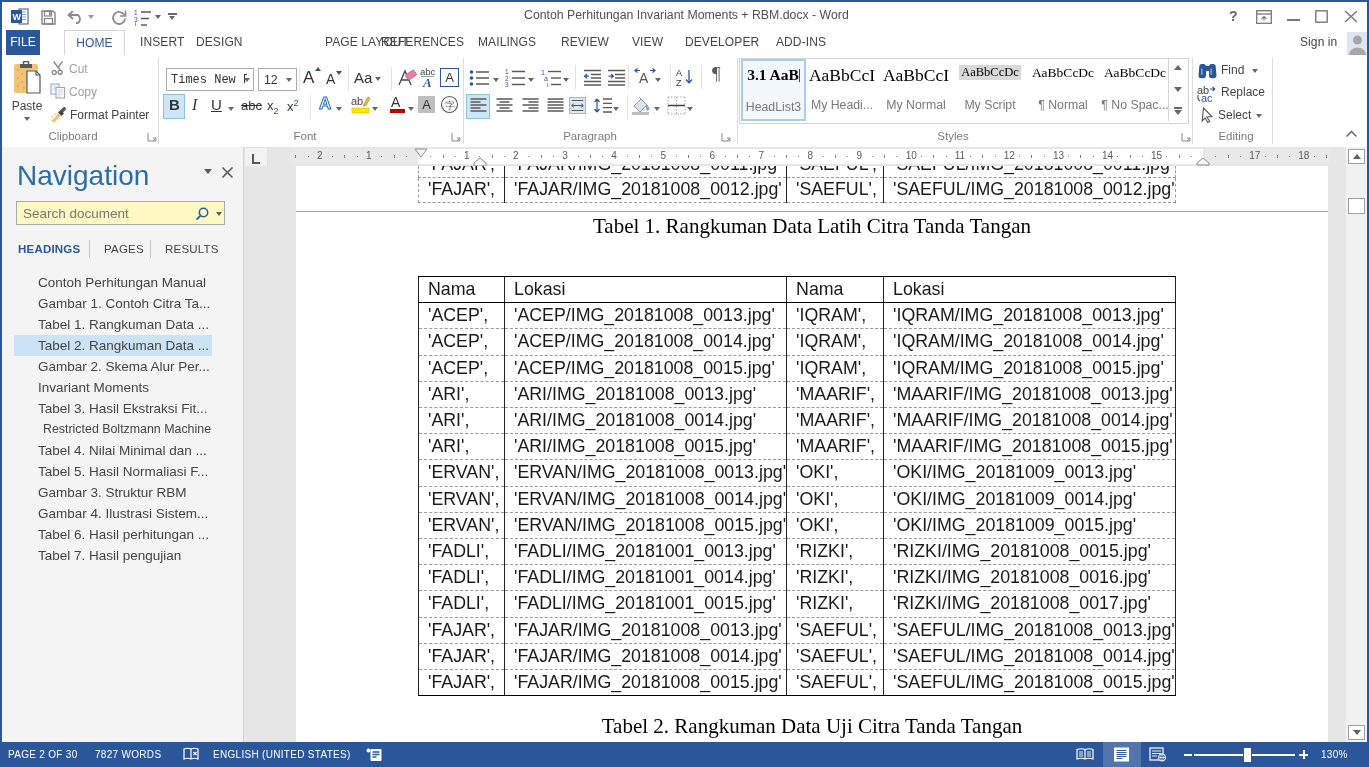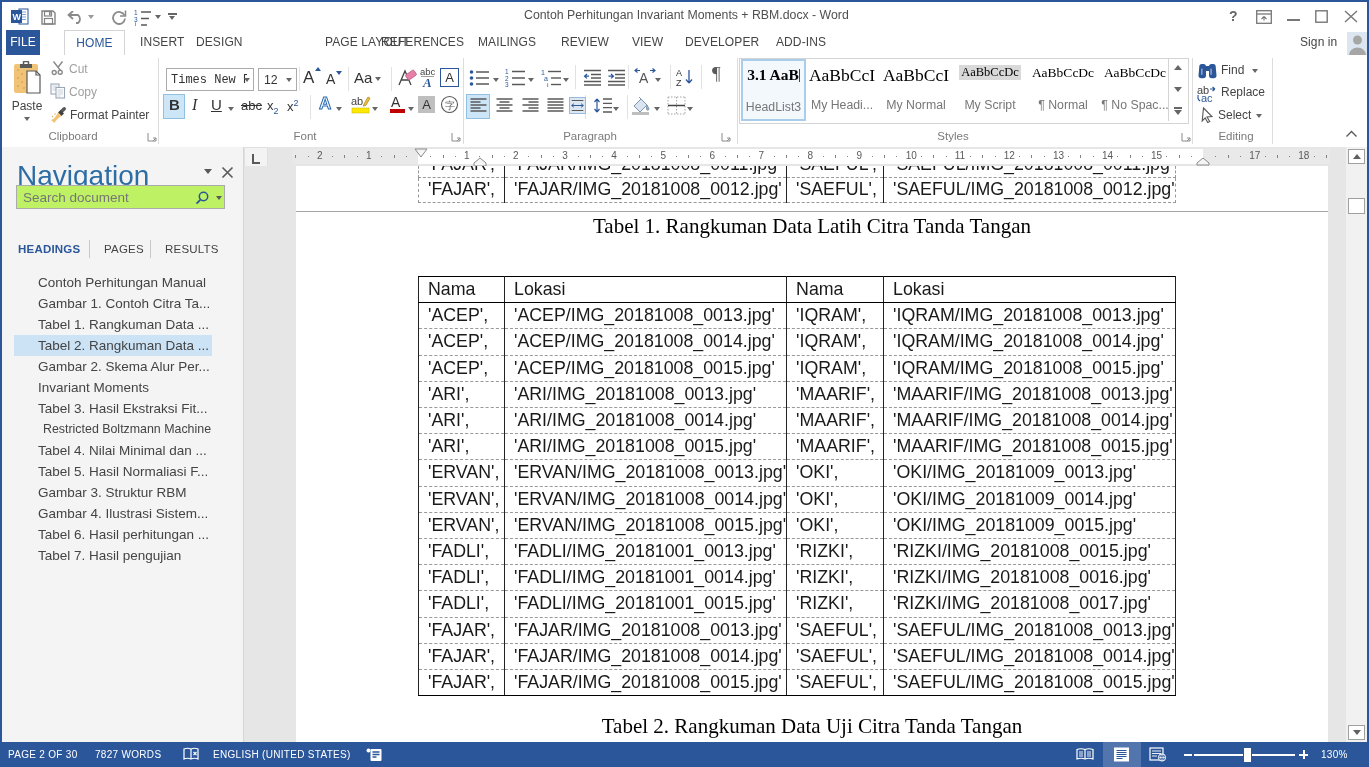--- a/index.html
+++ b/index.html
@@ -563,21 +563,21 @@
   </div>
 
   <div id="navpane" class="abs">
     <div class="abs" style="left:16px;top:13px;font-size:28px;color:#2d6da5;font-weight:400;">Navigation</div>
     <div class="abs" style="left:203px;top:22px;">
         <span class="dd" style="border-top-color:#595959;border-left-width:4px;border-right-width:4px;border-top-width:5px;"></span>
       </div>
     <svg class="abs" style="left:219px;top:18px;" width="15" height="15" viewBox="0 0 15 15">
         <path d="M2.5 2.5 L12.5 12.5 M12.5 2.5 L2.5 12.5" stroke="#595959" stroke-width="1.6"></path>
       </svg>
-    <div class="abs" style="left:15px;top:38px;width:209px;height:24px;background:#bef264;border:1px solid #ababab;box-sizing:border-box;">
+    <div class="abs" style="left:15px;top:54px;width:209px;height:24px;background:#fef9c3;border:1px solid #ababab;box-sizing:border-box;">
       <span style="position:absolute;left:6px;top:4px;font-size:13.5px;color:#767676;">Search document</span>
       <svg style="position:absolute;left:177px;top:4px;" width="16" height="16" viewBox="0 0 16 16">
           <circle cx="9.5" cy="6.5" r="4.2" fill="none" stroke="#2b579a" stroke-width="1.5"></circle>
           <path d="M6.3 9.9 L2.5 13.7" stroke="#2b579a" stroke-width="1.8"></path>
         </svg>
       <span class="dd" style="position:absolute;left:199px;top:10px;border-top-color:#595959;"></span>
     </div>
     <div class="abs" style="left:17px;top:96px;font-size:11.5px;font-weight:bold;color:#2b579a;letter-spacing:.2px;">HEADINGS</div>
     <div class="abs" style="left:103px;top:96px;font-size:11.5px;color:#444;letter-spacing:.2px;">PAGES</div>
     <div class="abs" style="left:164px;top:96px;font-size:11.5px;color:#444;letter-spacing:.2px;text-align:right;">RESULTS</div>

